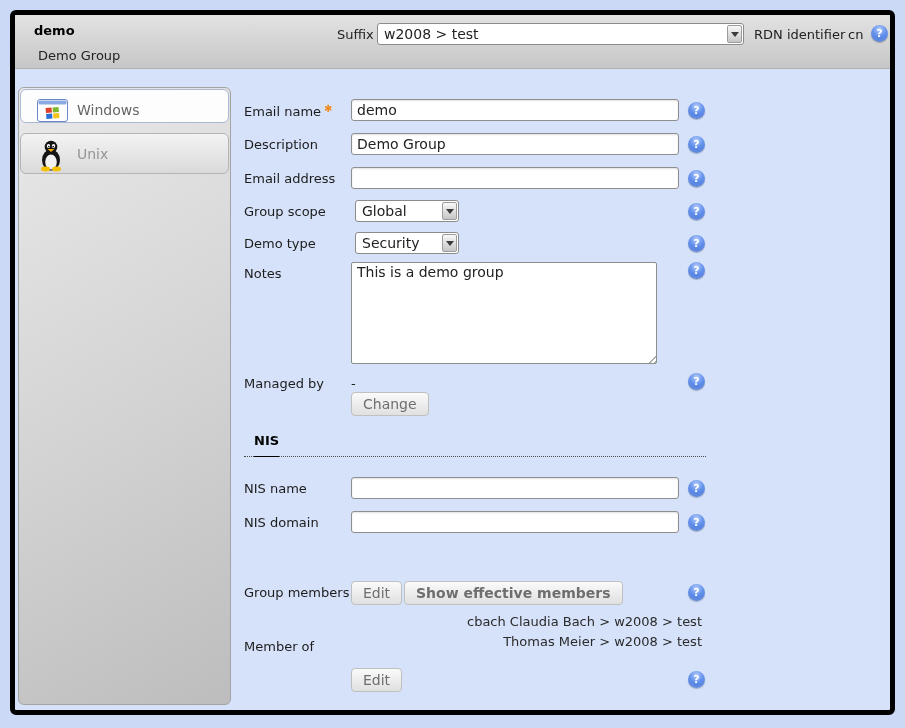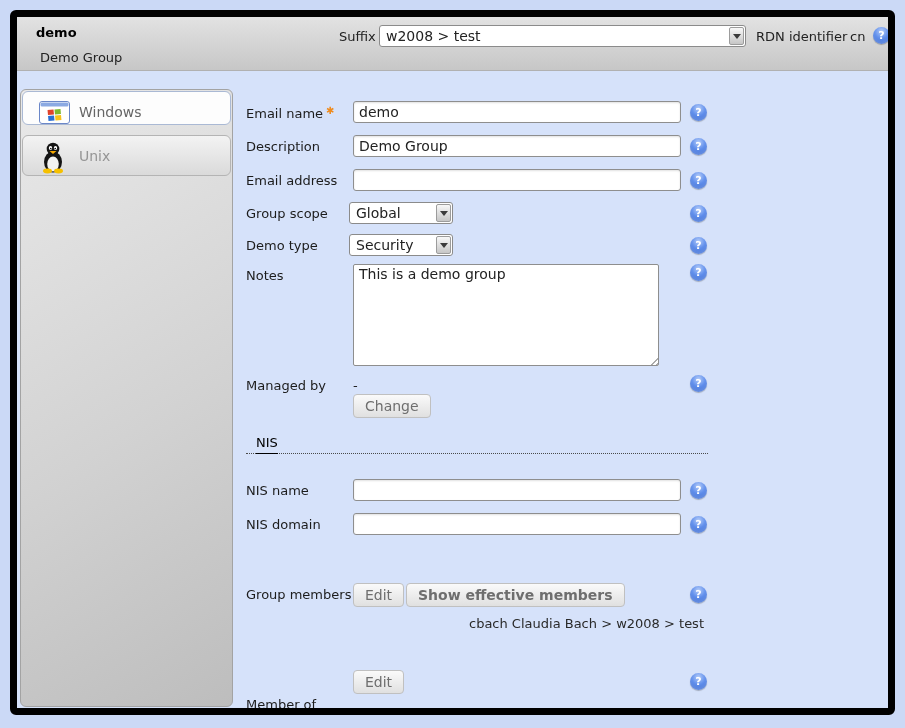--- a/index.html
+++ b/index.html
@@ -5,21 +5,21 @@
   * { margin:0; padding:0; box-sizing:border-box; }
   html,body { width:905px; height:728px; overflow:hidden; }
   body {
     background:#cbd9f6;
     font-family:"DejaVu Sans","Liberation Sans",sans-serif;
     font-size:13px; color:#1c1c1c;
     position:relative;
   }
   .container {
     position:absolute; left:10px; top:10px; width:885px; height:705px;
-    background:#d6e2fa; border:7px solid #000000; border-radius:6px;
+    background:#d6e2fa; border:5px solid #000000; border-radius:6px;
     overflow:hidden;
   }
   
   .header-bar {
     position:absolute; left:0; top:0; width:100%; height:54px;
     background:linear-gradient(#e2e2e2,#c7c7c7);
     border-bottom:1px solid #b1b1b1;
   }
   .title    { position:absolute; left:19px; top:8px;  font-weight:bold; color:#000; }
   .subtitle { position:absolute; left:23px; top:33px; color:#222; }
@@ -79,21 +79,21 @@
   .flabel { position:absolute; left:229px; white-space:nowrap; color:#1c1c1c; }
   .req {
     color:#ef8b1d; font-size:10px; vertical-align:4px; margin-left:3px;
   }
   .tinput {
     position:absolute; left:336px; width:328px; height:22px;
     border:1px solid #8e8e8e; border-radius:3px; background:#fff;
     font:14px "DejaVu Sans","Liberation Sans",sans-serif; color:#222;
     padding:1px 5px; box-shadow:inset 0 1px 2px rgba(0,0,0,.12);
   }
-  .fselect { position:absolute; left:332px; width:104px; }
+  .fselect { position:absolute; left:340px; width:104px; }
   .notes-area {
     position:absolute; left:336px; top:247px; width:306px; height:102px;
     border:1px solid #8e8e8e; border-radius:2px; background:#fff;
     font:14px "DejaVu Sans","Liberation Sans",sans-serif; color:#222;
     padding:1px 5px; resize:none; overflow:hidden;
   }
   .grip {
     position:absolute; left:630px; top:337px; width:11px; height:11px;
     background:repeating-linear-gradient(315deg,#ababab 0 1.5px,transparent 1.5px 4px);
     clip-path:polygon(100% 0,100% 100%,0 100%);
@@ -109,22 +109,22 @@
   }
   .btn-change { left:336px; top:377px; }
   .btn-members-edit { left:336px; top:566px; }
   .btn-show-eff { left:389px; top:566px;font-weight:bold; }
   .btn-memberof-edit { left:336px; top:653px; }
   .nis-header {
     position:absolute; left:229px; top:418px; width:462px;
     border-bottom:1px dotted #4a4a4a; padding:0 0 3px 10px;
   }
   .nis-header .nis-title {
-    display:inline-block; font-weight:normal; color:#000;
-    border-bottom:1px solid #000; padding-bottom:3px; margin-bottom:-4px;
+    display:inline-block; font-weight:bold; color:#000;
+    border-bottom:1px solid #000; padding-bottom:8px; margin-bottom:-4px;
   }
   .members-list {
     position:absolute; left:229px; top:597px; width:458px;
     text-align:right; color:#2a2a2a; line-height:20px;
   }
 </style>
 </head>
 <body>
 
 <div class="container">
@@ -231,19 +231,20 @@
   <input class="tinput" style="top: 496px;" type="text" value="">
   <span class="help" style="left:673px; top:499px">?</span>
 
   <span class="flabel" style="top:570px">Group members</span>
   <button class="btn-ui btn-members-edit">Edit</button>
   <button class="btn-ui btn-show-eff">Show effective members</button>
   <span class="help" style="left:673px; top:569px">?</span>
 
   <div class="members-list">
     <div>cbach Claudia Bach &gt; w2008 &gt; test</div>
-  </div>
-
-  <span class="flabel" style="top:680px">Member of</span>
+    <div>Thomas Meier &gt; w2008 &gt; test</div>
+  </div>
+
+  <span class="flabel" style="top:624px">Member of</span>
   <button class="btn-ui btn-memberof-edit">Edit</button>
   <span class="help" style="left:673px; top:656px">?</span>
 
 </div>
 
 </body></html>

